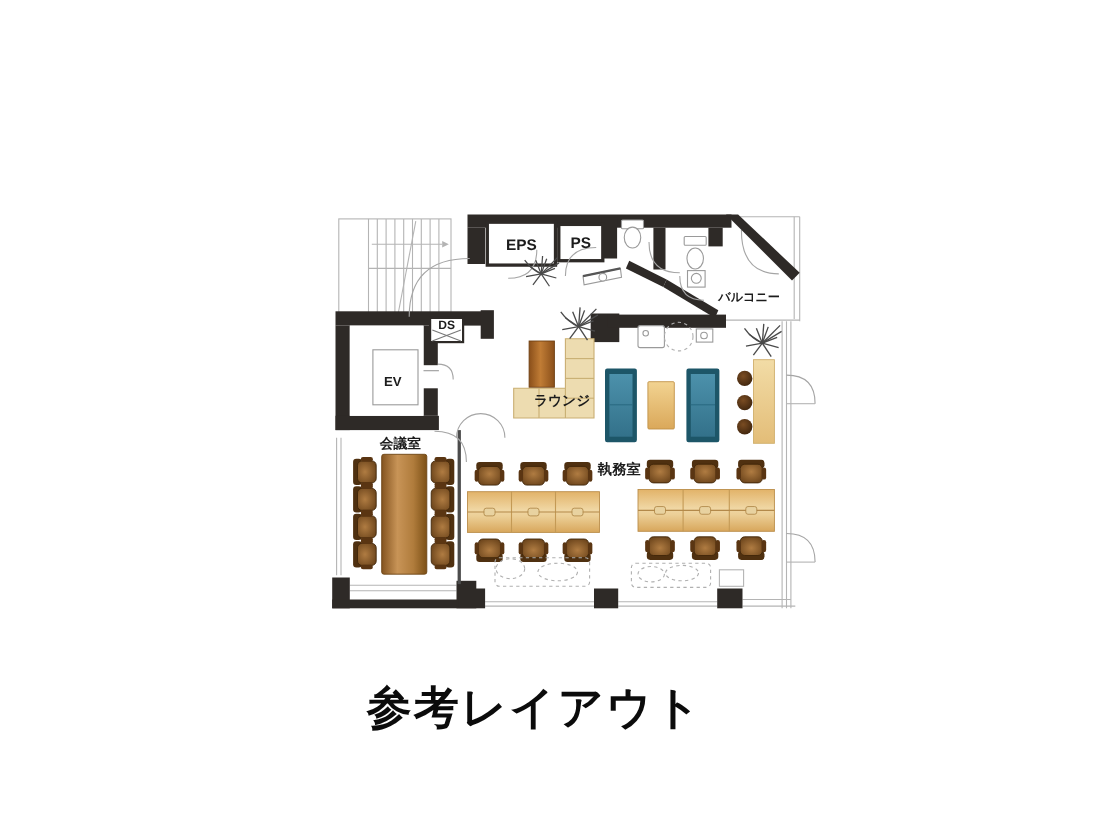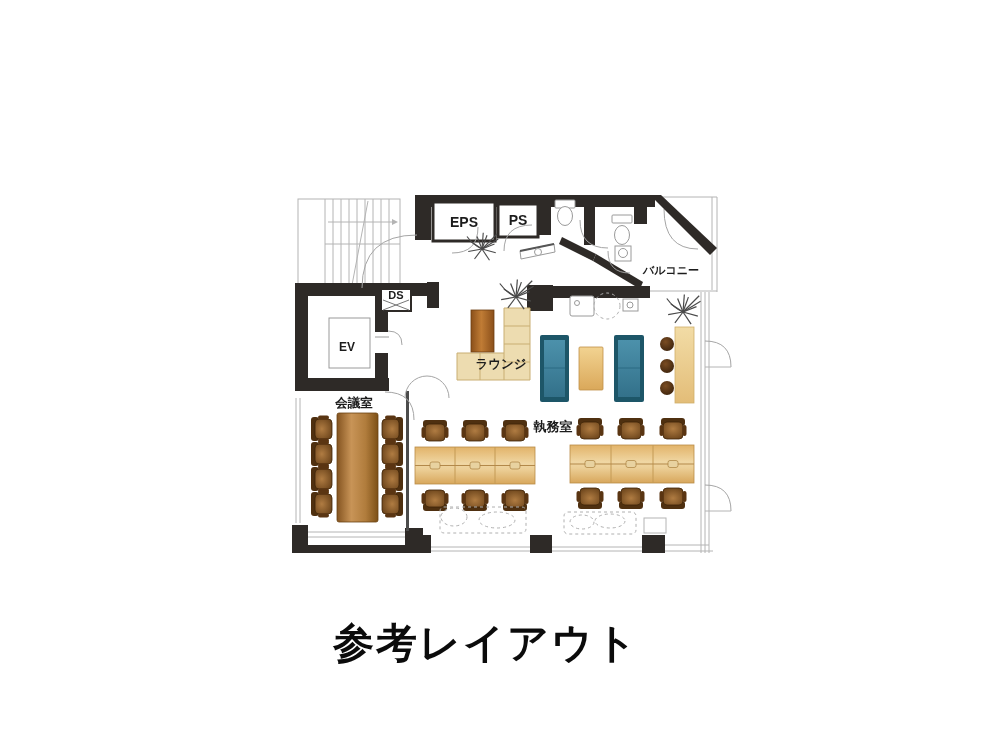--- a/index.html
+++ b/index.html
@@ -1,20 +1,20 @@
 <!DOCTYPE html>
 <html><head>
 <meta charset="utf-8">
 <style>
   html,body{margin:0;padding:0;}
   body{
     width:1000px;height:750px;background:#ffffff;position:relative;overflow:hidden;
     font-family:"Liberation Sans","DejaVu Sans",sans-serif;
   }
-  #plan-wrap{position:absolute;left:292px;top:185px;width:440px;height:380px;}
+  #plan-wrap{position:absolute;left:302px;top:185px;width:440px;height:380px;}
   svg{overflow:visible;display:block;}
   .wall{fill:#2e2a27;stroke:none;}
   .wall-thin{fill:#4c4c4c;}
   .graybox{fill:#ffffff;stroke:#2e2a27;}
   .lt{stroke:#b4b4b4;stroke-width:1;fill:none;}
   .arc{stroke:#a5a5a5;stroke-width:1;fill:none;}
   .fix{stroke:#9a9a9a;stroke-width:1;fill:#ffffff;}
   .dash{stroke:#b0b0b0;stroke-width:1;fill:none;stroke-dasharray:3,3;}
   .lbl{fill:#1c1c1c;font-weight:600;}
   .lbl-room{font-size:12.5px;}

